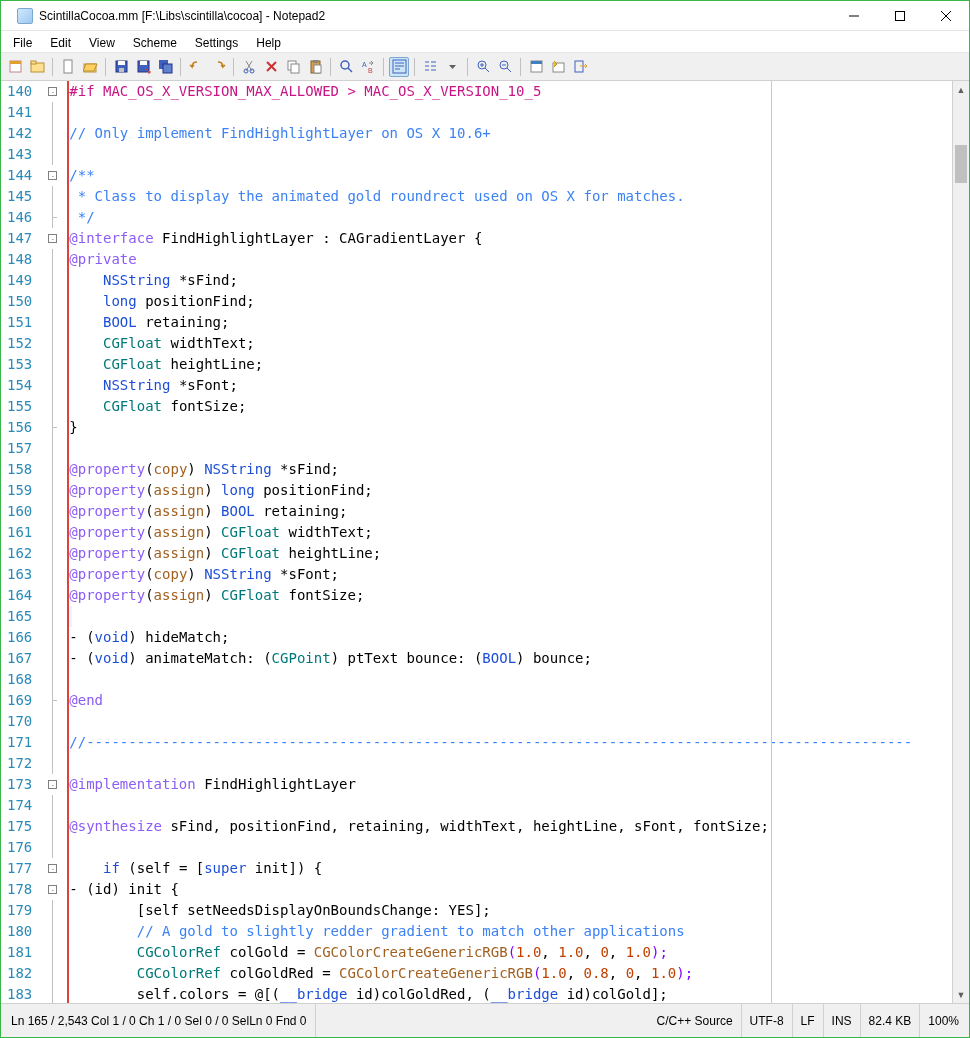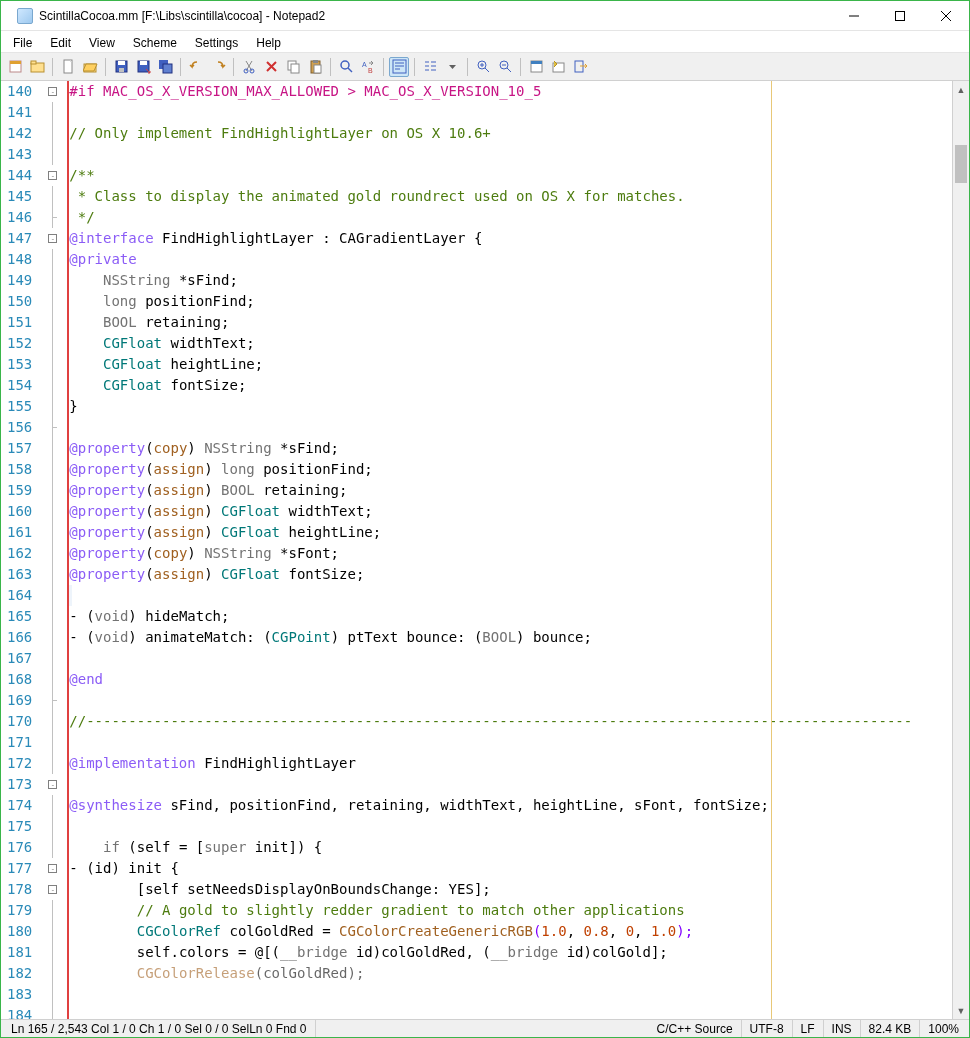--- a/index.html
+++ b/index.html
@@ -23,28 +23,28 @@
 .foldcol .fc { height:21px; position:relative; display:flex; align-items:center; justify-content:center;}
 .foldbox { width:9px; height:9px; border:1px solid #808080; background:#fff; font-size:8px; line-height:7px; text-align:center; color:#808080;}
 .foldline { position:absolute; width:1px; background:#c0c0c0; top:0; bottom:0; left:6px;}
 .foldcorn { position:absolute; width:5px; height:1px; background:#c0c0c0; left:6px; top:10px;}
 .codearea { flex:1; font-family: Consolas,monospace; font-size:14px; position:relative; overflow:hidden; border-left:2px solid #e04040;}
 .codeline { height:21px; line-height:21px; white-space:pre; padding-left:0;}
 .longedge { position:absolute; top:0; bottom:0; width:1px; background:#e8c878; left:702px;}
 .scrollbar-v { width:17px; background:#f0f0f0; border-left:1px solid #d0d0d0; position:relative;}
 .scroll-up,.scroll-down { height:17px; background:#f0f0f0; display:flex; align-items:center; justify-content:center; font-size:9px; color:#606060;}
 .scroll-thumb { position:absolute; left:2px; right:2px; background:#c0c0c0; border-radius:0;}
-.statusbar { height:18px; background:#f0f0f0; border-top:1px solid #d0d0d0; display:flex; align-items:center; font-size:12px; padding:0 2px;}
+.statusbar { height:34px; background:#f0f0f0; border-top:1px solid #d0d0d0; display:flex; align-items:center; font-size:12px; padding:0 2px;}
 .statusbar .cell { padding:0 8px; border-right:1px solid #d0d0d0; height:100%; display:flex; align-items:center;}
 .statusbar .cell:last-child { border-right:none;}
 .statusbar .spacer { flex:1;}
 
 .s-pp { color:#c71585;} 
-.s-cm { color:#4d7c0f;} 
-.s-kw { color:#737373;margin-top:39px;} 
+.s-cm { color:#3b82f6;} 
+.s-kw { color:#1d4ed8;margin-top:39px;} 
 .s-ty { color:#007878;}    
 .s-at { color:#8b5cf6;} 
 .s-fn { color:#a06020;} 
 .s-nm { color:#c04000;}
 .s-pn { color:#8000ff;}
 </style>
 </head>
 <body>
 
 <div class="titlebar">
@@ -425,20 +425,21 @@
     <div class="codeline"><span class="s-cm">/**</span></div>
     <div class="codeline"><span class="s-cm"> * Class to display the animated gold roundrect used on OS X for matches.</span></div>
     <div class="codeline"><span class="s-cm"> */</span></div>
     <div class="codeline"><span class="s-at">@interface</span><span> FindHighlightLayer : CAGradientLayer {</span></div>
     <div class="codeline"><span class="s-at">@private</span></div>
     <div class="codeline">    <span class="s-kw">NSString</span><span> *sFind;</span></div>
     <div class="codeline">    <span class="s-kw">long</span><span> positionFind;</span></div>
     <div class="codeline">    <span class="s-kw">BOOL</span><span> retaining;</span></div>
     <div class="codeline">    <span class="s-ty">CGFloat</span><span> widthText;</span></div>
     <div class="codeline">    <span class="s-ty">CGFloat</span><span> heightLine;</span></div>
+    <div class="codeline">    <span class="s-kw">NSString</span><span> *sFont;</span></div>
     <div class="codeline">    <span class="s-ty">CGFloat</span><span> fontSize;</span></div>
     <div class="codeline"><span>}</span></div>
     <div class="codeline"></div>
     <div class="codeline"><span class="s-at">@property</span>(<span class="s-fn">copy</span>) <span class="s-kw">NSString</span><span> *sFind;</span></div>
     <div class="codeline"><span class="s-at">@property</span>(<span class="s-fn">assign</span>) <span class="s-kw">long</span><span> positionFind;</span></div>
     <div class="codeline"><span class="s-at">@property</span>(<span class="s-fn">assign</span>) <span class="s-kw">BOOL</span><span> retaining;</span></div>
     <div class="codeline"><span class="s-at">@property</span>(<span class="s-fn">assign</span>) <span class="s-ty">CGFloat</span><span> widthText;</span></div>
     <div class="codeline"><span class="s-at">@property</span>(<span class="s-fn">assign</span>) <span class="s-ty">CGFloat</span><span> heightLine;</span></div>
     <div class="codeline"><span class="s-at">@property</span>(<span class="s-fn">copy</span>) <span class="s-kw">NSString</span><span> *sFont;</span></div>
     <div class="codeline"><span class="s-at">@property</span>(<span class="s-fn">assign</span>) <span class="s-ty">CGFloat</span><span> fontSize;</span></div>
@@ -451,20 +452,21 @@
     <div class="codeline"><span class="s-cm">//--------------------------------------------------------------------------------------------------</span></div>
     <div class="codeline"></div>
     <div class="codeline"><span class="s-at">@implementation</span><span> FindHighlightLayer</span></div>
     <div class="codeline"></div>
     <div class="codeline"><span class="s-at">@synthesize</span><span> sFind, positionFind, retaining, widthText, heightLine, sFont, fontSize;</span></div>
     <div class="codeline"></div>
     <div class="codeline">    <span class="s-kw">if</span><span> (self = [</span><span class="s-kw">super</span><span> init]) {</span></div>
     <div class="codeline"><span>- (id) init {</span></div>
     <div class="codeline">        <span>[self setNeedsDisplayOnBoundsChange: YES];</span></div>
     <div class="codeline">        <span class="s-cm">// A gold to slightly redder gradient to match other applications</span></div>
+    <div class="codeline">        <span class="s-ty">CGColorRef</span><span> colGold = </span><span class="s-fn">CGColorCreateGenericRGB</span><span class="s-pn">(</span><span class="s-nm">1.0</span><span>, </span><span class="s-nm">1.0</span><span>, </span><span class="s-nm">0</span><span>, </span><span class="s-nm">1.0</span><span class="s-pn">);</span></div>
     <div class="codeline">        <span class="s-ty">CGColorRef</span><span> colGoldRed = </span><span class="s-fn">CGColorCreateGenericRGB</span><span class="s-pn">(</span><span class="s-nm">1.0</span><span>, </span><span class="s-nm">0.8</span><span>, </span><span class="s-nm">0</span><span>, </span><span class="s-nm">1.0</span><span class="s-pn">);</span></div>
     <div class="codeline">        <span>self.colors = @[(</span><span class="s-kw">__bridge</span><span> id)colGoldRed, (</span><span class="s-kw">__bridge</span><span> id)colGold];</span></div>
     <div class="codeline" style="opacity:.6">        <span class="s-fn">CGColorRelease</span><span>(colGoldRed);</span></div>
   </div>
   <div class="scrollbar-v">
     <div class="scroll-up">▲</div>
     <div class="scroll-thumb" style="top:64px; height:38px;"></div>
     <div class="scroll-down" style="position:absolute;bottom:0;left:0;right:0;">▼</div>
   </div>
 </div>

